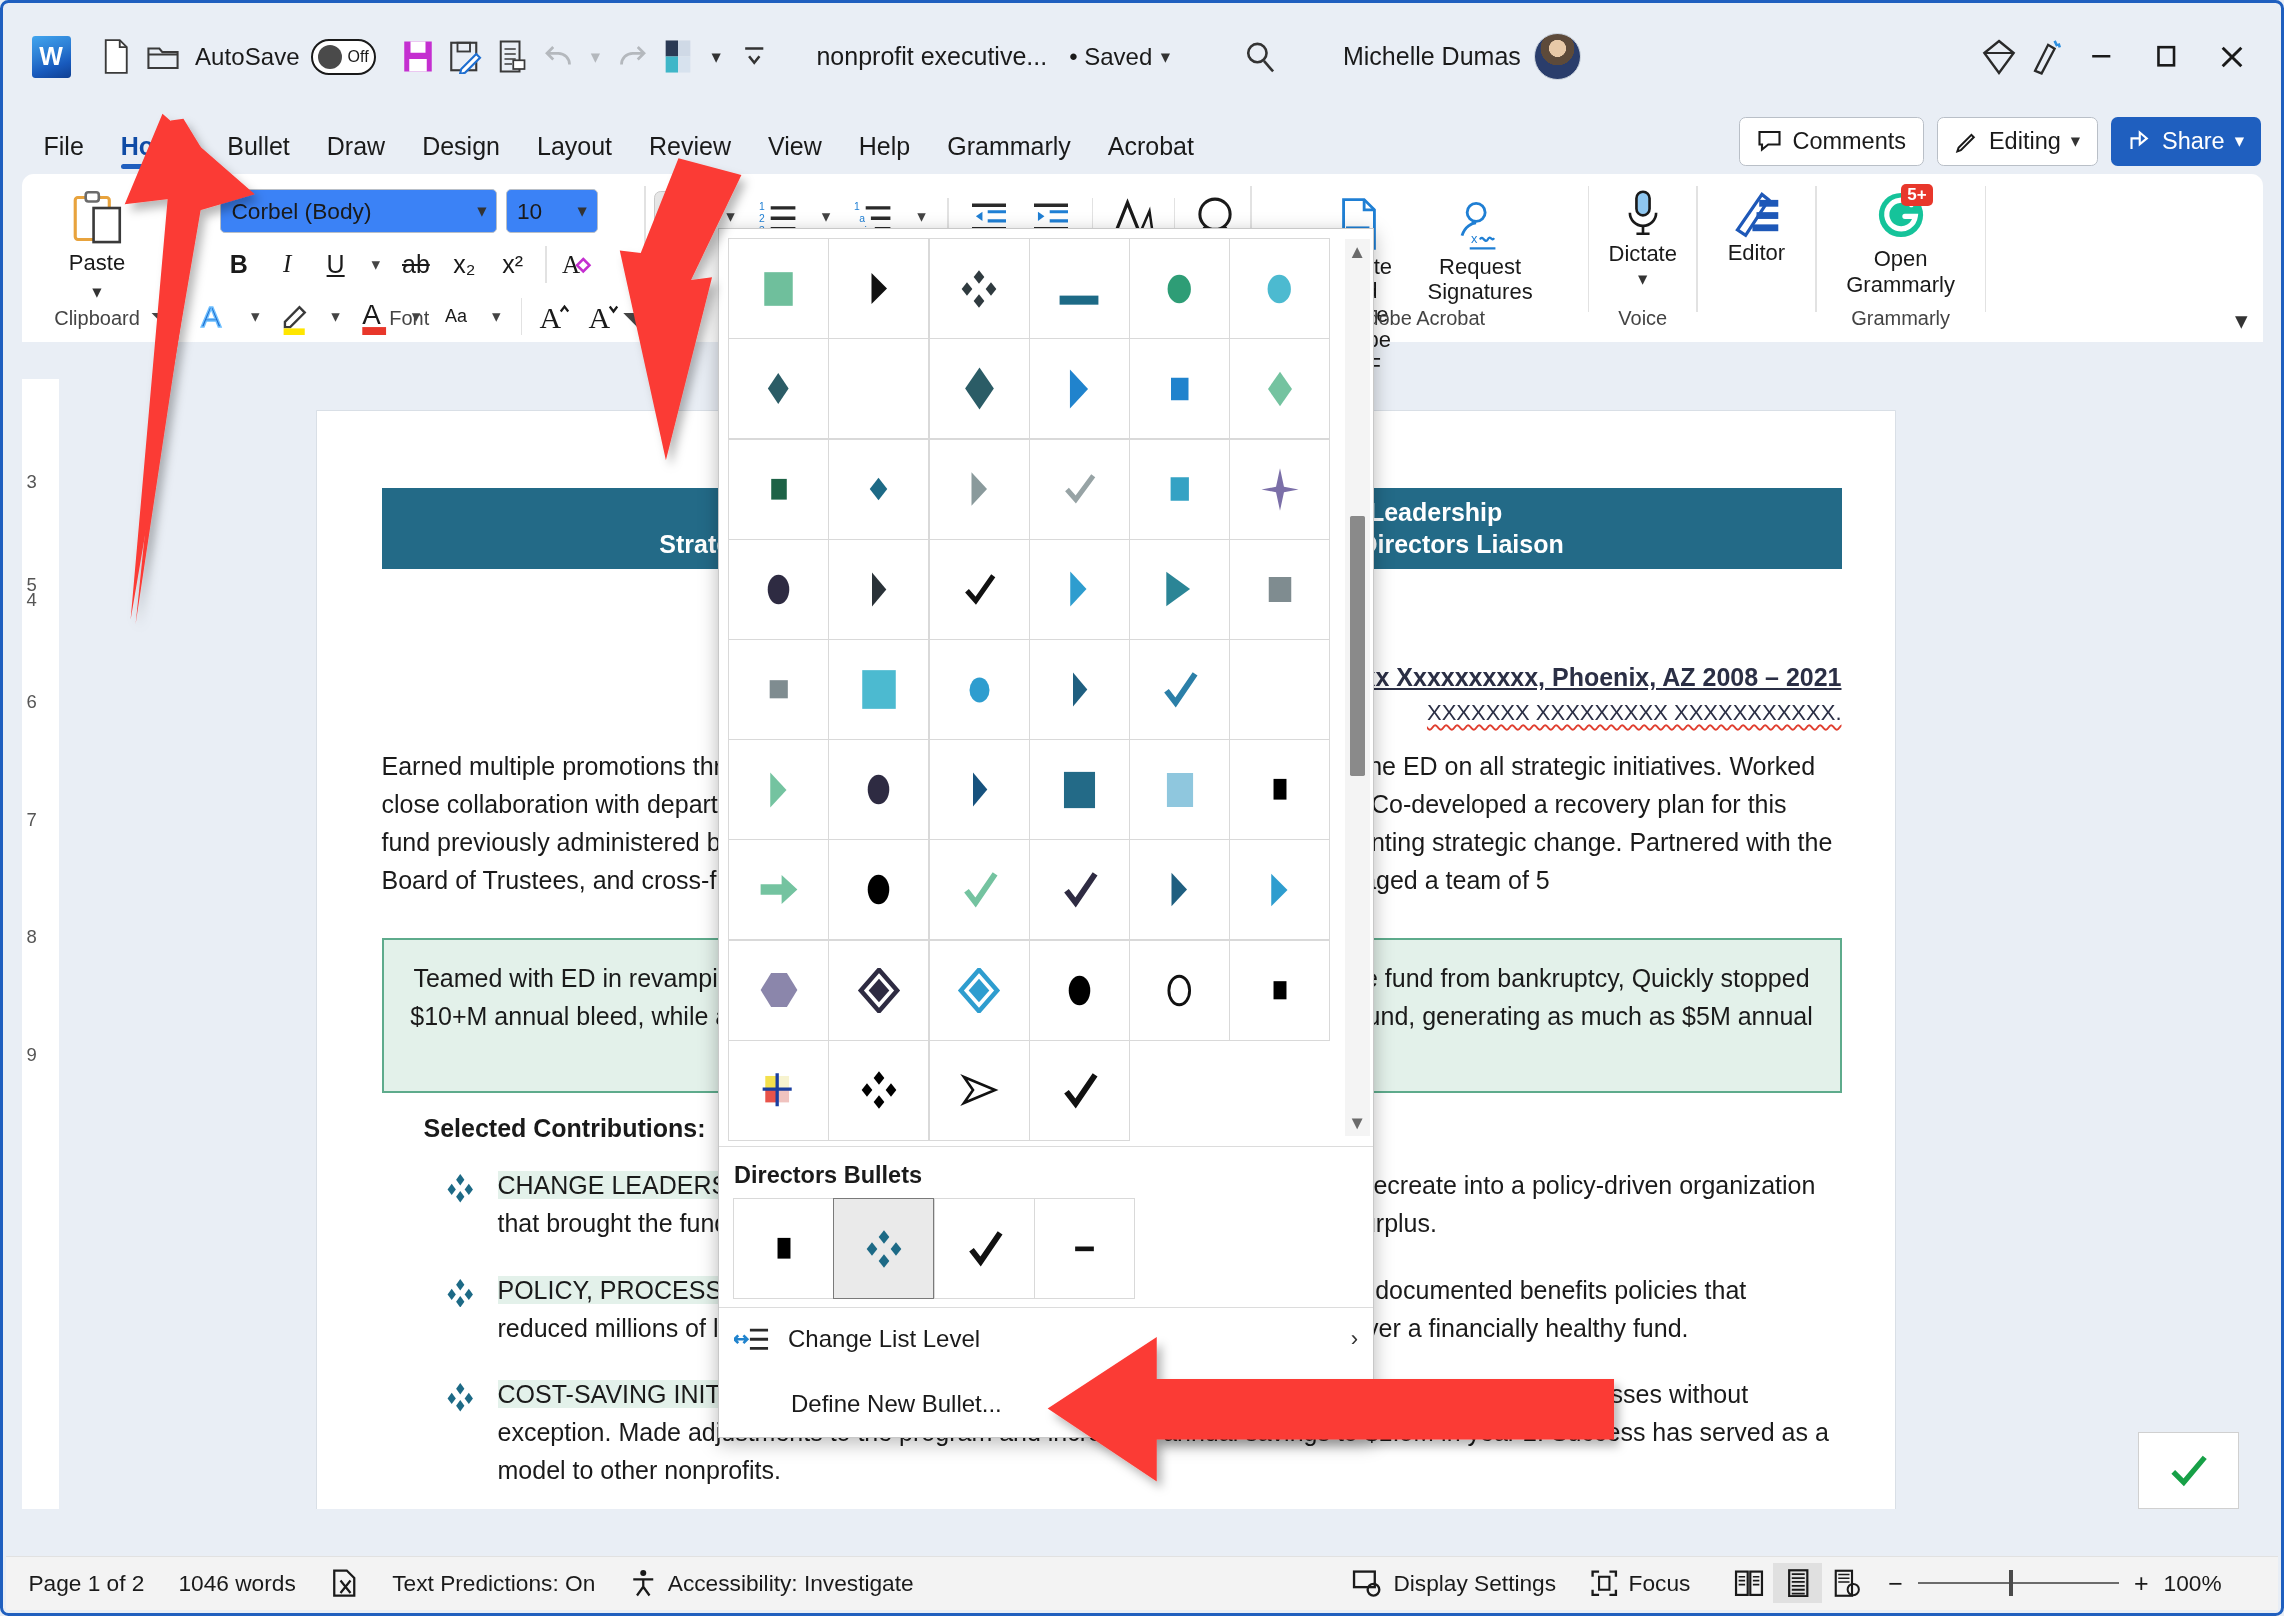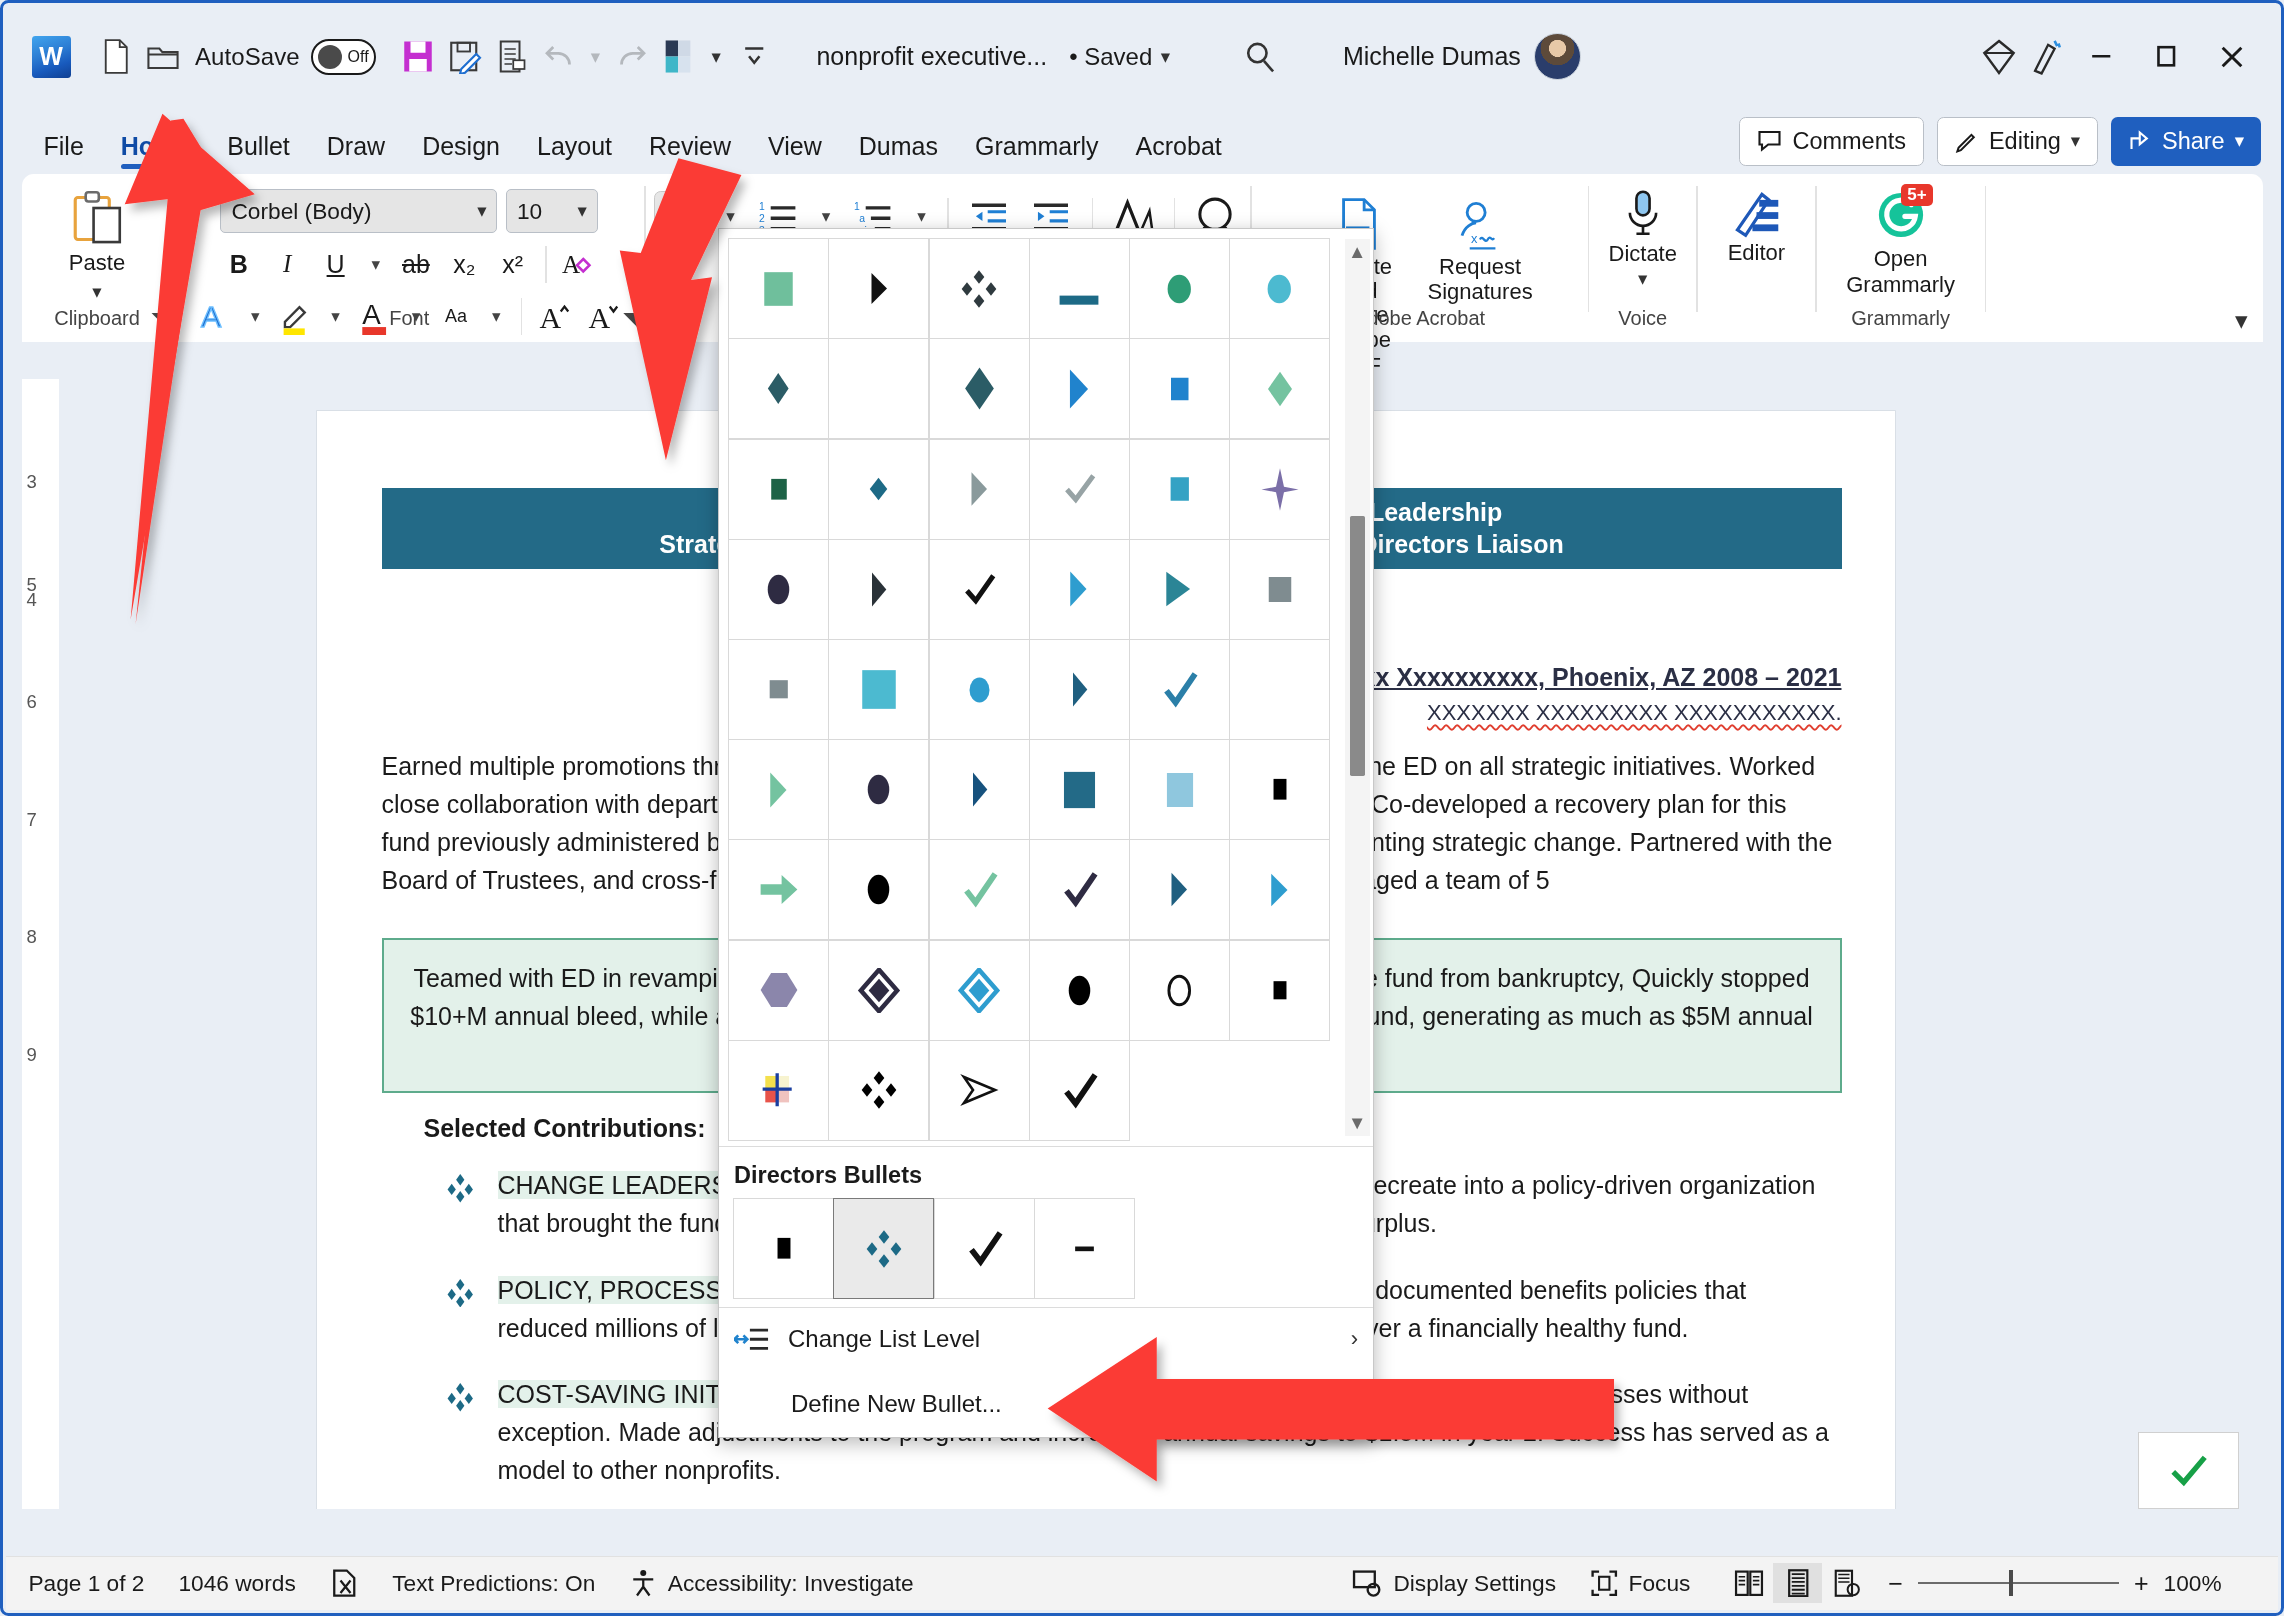--- a/index.html
+++ b/index.html
@@ -85,21 +85,21 @@
   .grp{ height:156px; position:relative; display:flex; flex-direction:column; align-items:center;}
   .grp .gl{ position:absolute;bottom:5px;left:0;right:0;text-align:center;font-size:20px;color:#444;}
   .divider{ width:1.7px;height:126px;background:#e2e2e2;margin-top:6.7px;}
 
   .bigbtn{display:flex;flex-direction:column;align-items:center;justify-content:flex-start;padding-top:10px;width:101px;}
   .bigbtn .lbl{font-size:22px;color:#1a1a1a;margin-top:3.4px;text-align:center;line-height:1.1;}
   .bigbtn .lbl2{font-size:22px;color:#1a1a1a;text-align:center;line-height:1.15;}
 
   .fontrow1{display:flex;align-items:center;gap:8.4px;margin-top:10px;}
   .combo{
-    height:44px;border:1.7px solid #b9bfc7;border-radius:5px;background:#e5e5e5;
+    height:44px;border:1.7px solid #b9bfc7;border-radius:5px;background:#3b82f6;
     display:flex;align-items:center;justify-content:space-between;padding:0 10px;font-size:22.7px;color:#1a1a1a;
   }
   .fontname{width:277px;}
   .fontsize{width:92px;}
   .fontrow2,.fontrow3{display:flex;align-items:center;gap:3.4px;margin-top:10px;}
   .fic{width:45px;height:42px;display:flex;align-items:center;justify-content:center;font-size:25px;color:#1a1a1a;}
   .fic.small{width:28.5px;font-size:17px;color:#444;}
   .vsep{width:1.7px;height:37px;background:#e2e2e2;margin:0 6.7px;}
 
   .pbtn{width:57px;height:52px;display:flex;align-items:center;justify-content:center;}
@@ -329,21 +329,21 @@
 
   <div class="tabsrow">
     <div class="tab">File</div>
     <div class="tab active">Home</div>
     <div class="tab">Bullet</div>
     <div class="tab">Draw</div>
     <div class="tab">Design</div>
     <div class="tab">Layout</div>
     <div class="tab">Review</div>
     <div class="tab">View</div>
-    <div class="tab">Dumas</div>
+    <div class="tab">Help</div>
     <div class="tab">Grammarly</div>
     <div class="tab">Acrobat</div>
 
     <div class="tabsright">
       <div class="pillbtn">
         <svg width="25" height="23.5" viewBox="0 0 20 18">
             <path d="M2 2h16v10H9l-5 4v-4H2z" fill="none" stroke="#1a1a1a" stroke-width="1.7"></path>
           </svg>
         <span>Comments</span>
       </div>

